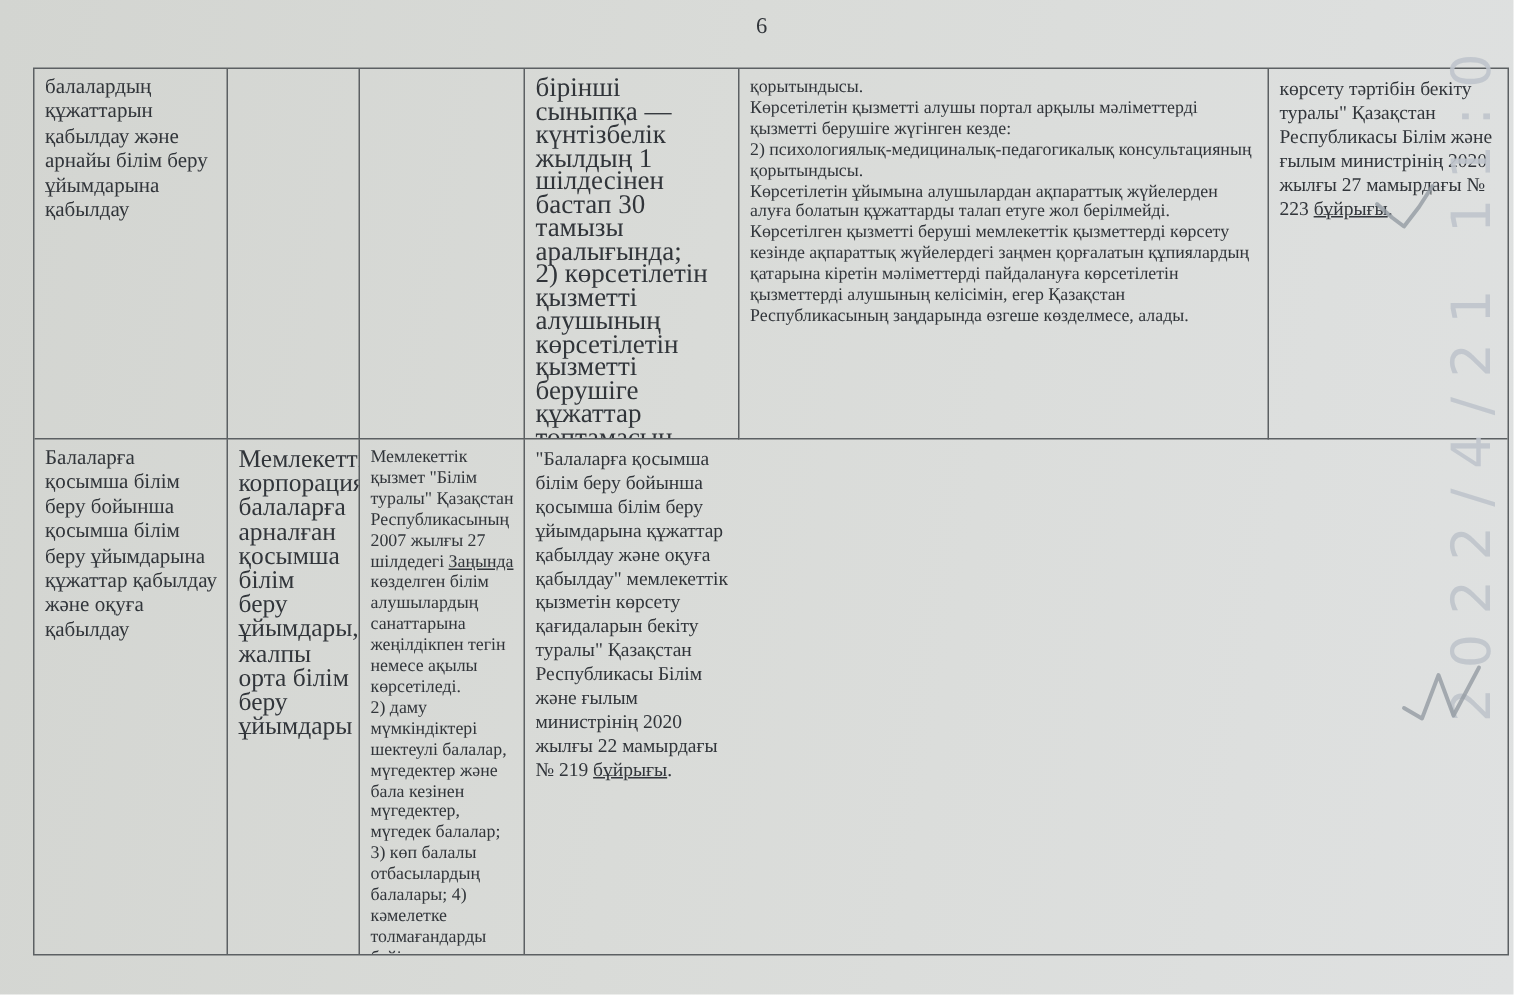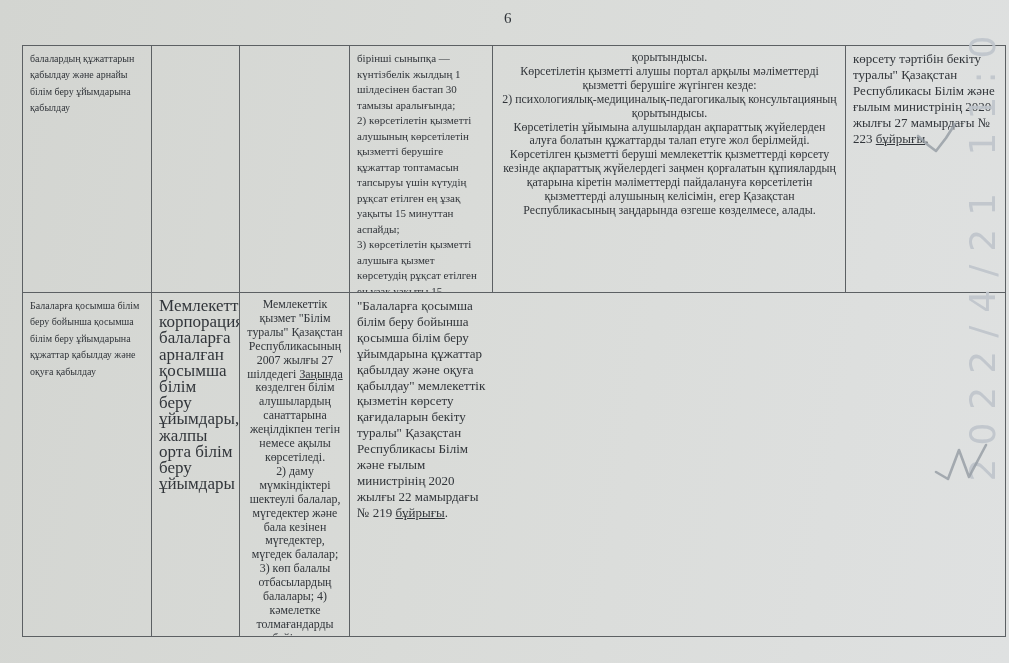--- a/index.html
+++ b/index.html
@@ -26,24 +26,24 @@
   }
   .cell{
     box-sizing:border-box;overflow:hidden;
     border-right:1px solid var(--border);
     border-bottom:1px solid var(--border);
     padding:5px 6px 4px 7px;
     text-align:left;
   }
   .cell.col6{border-right:none;}
   .cell.row2{border-bottom:none;}
-  .col1,.col2{font-size:10px;line-height:16.4px;}
+  .col1,.col2{font-size:14px;line-height:16.4px;}
   .col3{font-size:17px;line-height:16.2px;}
-  .col4{font-size:11px;line-height:15.5px;}
-  .col5{font-size:11.9px;line-height:13.9px;text-align:center;}
+  .col4{font-size:18px;line-height:15.5px;}
+  .col5{font-size:11.9px;line-height:13.9px;}
   .col6{font-size:13px;line-height:15.9px;}
   .para{margin:0;}
   .u{text-decoration:underline;}
   .watermark{
     position:absolute;left:982px;top:252px;
     transform:translate(-50%,-50%) rotate(-90deg);
     white-space:nowrap;
     font-family:"DejaVu Sans","Liberation Sans",sans-serif;
     font-size:36px;letter-spacing:13px;
     color:var(--watermark);opacity:.9;

